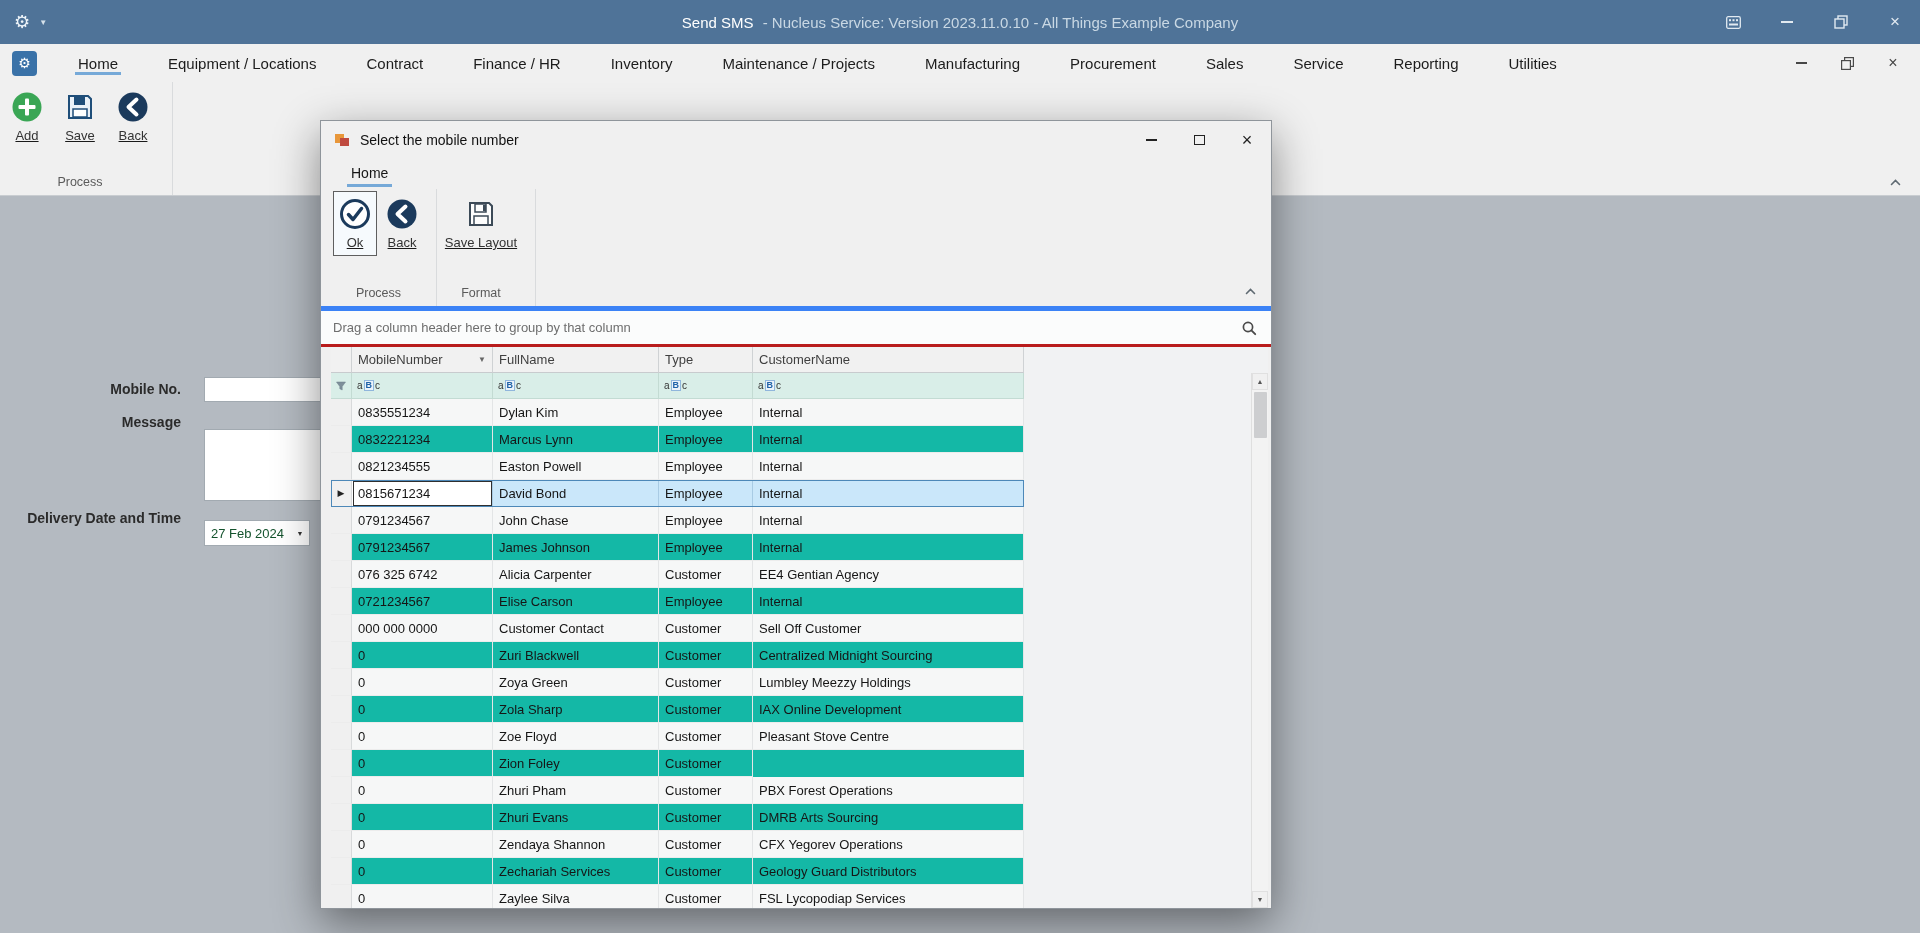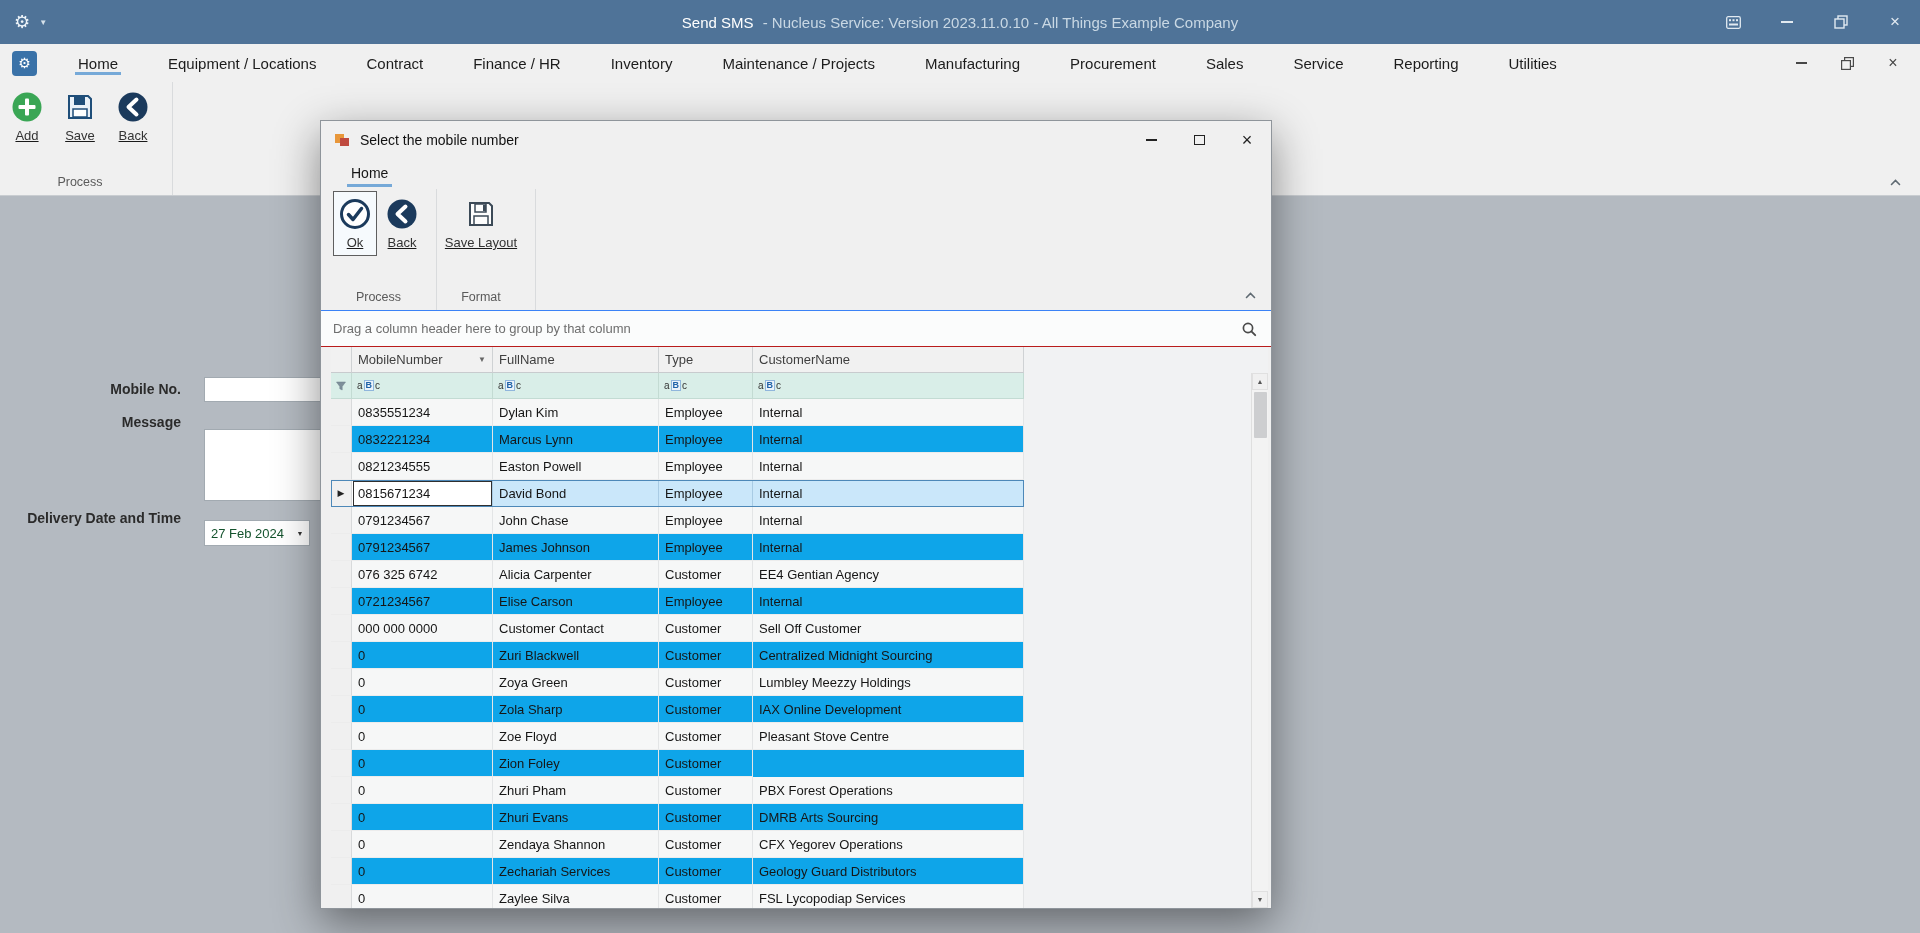--- a/index.html
+++ b/index.html
@@ -58,46 +58,46 @@
   .dlg-titlebar{height:38px;display:flex;align-items:center;flex:0 0 auto;}
   .dlg-icon{margin-left:12px;display:inline-flex;}
   .dlg-title{margin-left:9px;font-size:14px;color:#111;}
   .dlg-controls{margin-left:auto;display:flex;height:100%;}
   .dlg-ctrl{width:48px;height:100%;display:flex;align-items:center;justify-content:center;color:#222;font-size:18px;}
   .min-glyph{display:inline-block;width:11px;height:2px;background:#222;}
   .max-glyph{display:inline-block;width:11px;height:10px;border:1px solid #222;}
   .dlg-tabrow{height:30px;flex:0 0 auto;display:flex;align-items:center;padding-left:22px;}
   .dlg-tab{font-size:14px;color:#161616;position:relative;padding:3px 8px 6px;}
   .dlg-tab::after{content:"";position:absolute;left:4px;right:4px;bottom:0;height:3px;background:#76a9d8;}
-  .dlg-ribbon{height:122px;flex:0 0 auto;position:relative;display:flex;align-items:stretch;padding-left:10px;border-bottom:1px solid #3b82f6;background:#f0f0f0;}
+  .dlg-ribbon{height:122px;flex:0 0 auto;position:relative;display:flex;align-items:stretch;padding-left:10px;border-bottom:5px solid #3b82f6;background:#f0f0f0;}
   .dlg-ribbon .rgroup{padding:2px 12px 0 2px;}
   .dlg-ribbon .big-btn{width:44px;}
   .dlg-ribbon .big-btn.wide{width:84px;}
   .dlg-collapse{position:absolute;right:14px;bottom:10px;display:inline-flex;}
 
-  .groupby{height:36px;flex:0 0 auto;background:#fbfcfc;border-bottom:1px solid #b91c1c;display:flex;align-items:center;padding:0 14px 0 12px;}
+  .groupby{height:36px;flex:0 0 auto;background:#fbfcfc;border-bottom:3px solid #b91c1c;display:flex;align-items:center;padding:0 14px 0 12px;}
   .groupby-hint{font-size:13px;color:#6e6e6e;}
   .search-icon{margin-left:auto;display:inline-flex;}
 
   .gridwrap{flex:1;position:relative;margin:0 3px 0 10px;background:#f1f2f3;overflow:hidden;}
   .grid{position:absolute;left:0;top:0;width:693px;}
   .ghead{display:flex;height:26px;background:#f1f1f1;}
   .ghcell{border-right:1px solid #cfd2d4;border-bottom:1px solid #c8cbce;font-size:13px;color:#3f3f3f;display:flex;align-items:center;padding-left:6px;background:#f1f1f1;}
   .col-ind{width:21px;flex:0 0 21px;padding-left:0;}
   .col-mobile{width:141px;flex:0 0 141px;}
   .col-fullname{width:166px;flex:0 0 166px;}
   .col-type{width:94px;flex:0 0 94px;}
   .col-customer{width:271px;flex:0 0 271px;}
   .sortglyph{margin-left:auto;margin-right:6px;font-size:8px;color:#666;}
   .gfilter{display:flex;height:26px;background:#d9eee8;}
   .gfcell{border-right:1px solid #c3dbd3;border-bottom:1px solid #c3dbd3;display:flex;align-items:center;padding-left:5px;}
   .gfcell.col-ind{justify-content:center;padding-left:0;}
   .abc{display:inline-flex;align-items:center;font-size:10px;color:#333;line-height:1;}
   .abc .mid{color:#1f63a8;border:1px solid #90b6dc;background:#eaf2fa;padding:0 1px;margin:0 1px;font-size:9px;font-weight:bold;}
-  .grow{display:flex;height:27px;background:#0ea5e9;}
+  .grow{display:flex;height:27px;background:#14b8a6;}
   .grow.alt{background:#f6f7f7;}
   .gcell{border-right:1px solid #e3e5e6;border-bottom:1px solid #ececec;font-size:13px;color:#161616;display:flex;align-items:center;padding-left:6px;overflow:hidden;white-space:nowrap;}
   .gcell.col-ind{background:#f0f0f0;border-right:1px solid #d8dadb;justify-content:center;font-size:9px;color:#222;padding-left:0;}
   .grow.selected{background:#cae7fa;outline:1px solid #4d88b8;outline-offset:-1px;}
   .grow.selected .gcell{border-color:#a8cbe4;}
   .grow.selected .gcell.col-ind{background:#f0f0f0;border-right:1px solid #d8dadb;}
   .gcell.editor{background:#fff;outline:1.5px solid #2f2f2f;outline-offset:-2px;}
   .vscroll{position:absolute;top:26px;right:0;bottom:0;width:17px;background:#f3f3f3;border-left:1px solid #dfdfdf;display:flex;flex-direction:column;align-items:center;}
   .varrow{height:17px;width:100%;display:flex;align-items:center;justify-content:center;font-size:7px;color:#555;background:#f0f0f0;border:1px solid #e0e0e0;}
   .varrow.down{margin-top:auto;}

